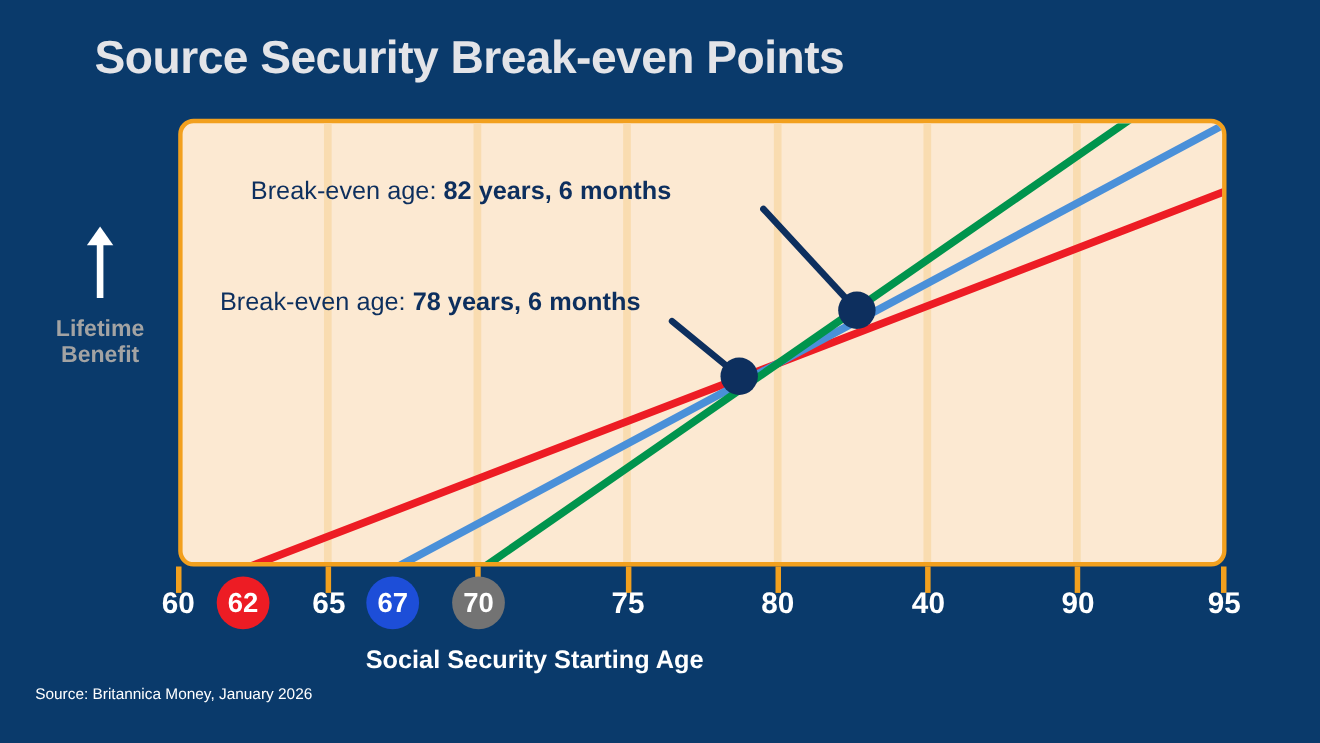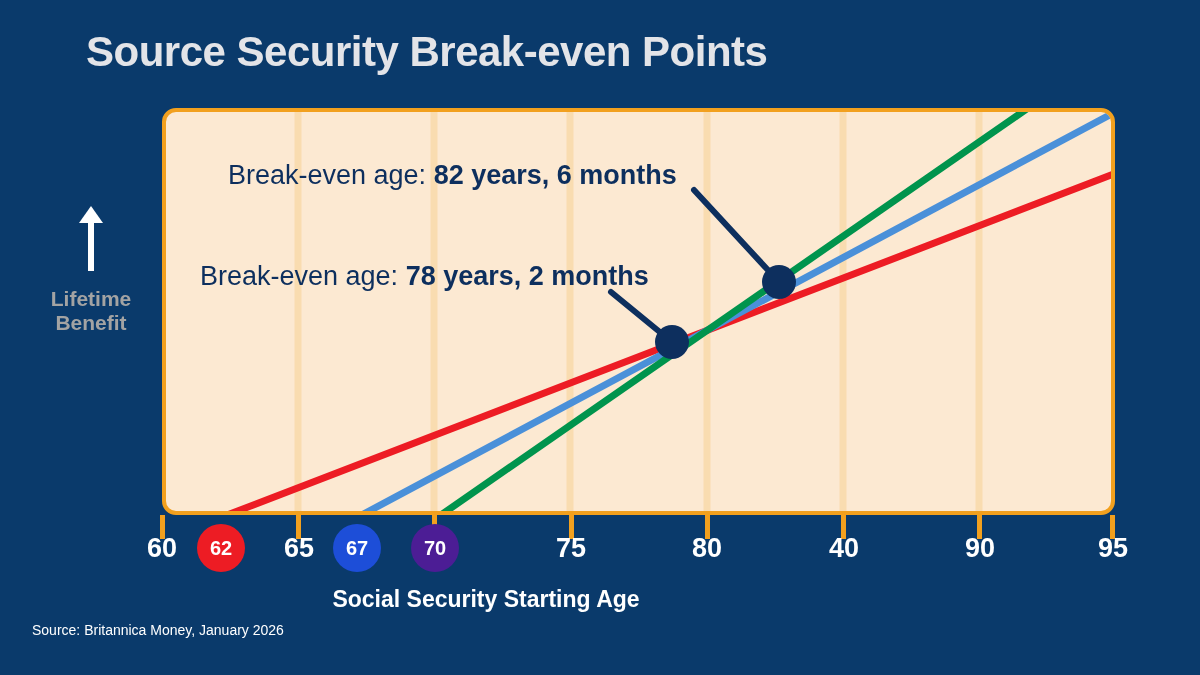--- a/index.html
+++ b/index.html
@@ -54,38 +54,38 @@
     position:absolute;top:0;
     font-size:27px;font-weight:bold;color:#ffffff;
     transform:translateX(-50%);
     white-space:nowrap;
   }
   .badge{
     position:absolute;top:-9px;
     width:48px;height:48px;border-radius:50%;
     transform:translateX(-50%);
     display:flex;align-items:center;justify-content:center;
-    font-size:20px;font-weight:bold;color:#ffffff;
+    font-size:25px;font-weight:bold;color:#ffffff;
   }
 
   .x-axis-title{
     position:absolute;left:0;top:586px;width:972px;
     text-align:center;
     font-size:23px;font-weight:bold;color:#ffffff;
   }
 
   .source{
     position:absolute;left:32px;top:622px;
     font-size:14px;color:#ffffff;font-weight:500;
   }
 
   
   .annot{
     position:absolute;
-    font-size:27px;color:#0d2f5e;
+    font-size:23px;color:#0d2f5e;
     white-space:nowrap;
   }
   .annot .bold{font-weight:bold;}
   .annot-1{left:228px;top:160px;}
   .annot-2{left:200px;top:261px;}
 </style>
 </head>
 <body>
 
 <div class="title">Source Security Break-even Points</div>
@@ -125,21 +125,21 @@
 
     <line x1="528" y1="78" x2="613" y2="170" stroke="#0d2f5e" stroke-width="6" stroke-linecap="round"></line>
     <circle cx="613" cy="170" r="17" fill="#0d2f5e"></circle>
   </svg>
 </div>
 
 <div class="annot annot-1">
   <span>Break-even age: </span><span class="bold">82 years, 6 months</span>
 </div>
 <div class="annot annot-2">
-  <span>Break-even age: </span><span class="bold">78 years, 2 months</span>
+  <span>Break-even age: </span><span class="bold">78 years, 6 months</span>
 </div>
 
 <div class="x-ticks">
   <div class="tick" style="left:160px;"></div>
   <div class="tick" style="left:296px;"></div>
   <div class="tick" style="left:432px;"></div>
   <div class="tick" style="left:569px;"></div>
   <div class="tick" style="left:705px;"></div>
   <div class="tick" style="left:841px;"></div>
   <div class="tick" style="left:977px;"></div>
@@ -151,18 +151,18 @@
   <div class="x-label" style="left:299px;">65</div>
 
   <div class="x-label" style="left:571px;">75</div>
   <div class="x-label" style="left:707px;">80</div>
   <div class="x-label" style="left:844px;">40</div>
   <div class="x-label" style="left:980px;">90</div>
   <div class="x-label" style="left:1113px;">95</div>
 
   <div class="badge" style="left:221px;background:#ed1c24;">62</div>
   <div class="badge" style="left:357px;background:#1d4ed8;">67</div>
-  <div class="badge" style="left:435px;background:#4c1d95;">70</div>
+  <div class="badge" style="left:435px;background:#737373;">70</div>
 </div>
 
 <div class="x-axis-title">Social Security Starting Age</div>
 
 <div class="source">Source: Britannica Money, January 2026</div>
 
 </body></html>

